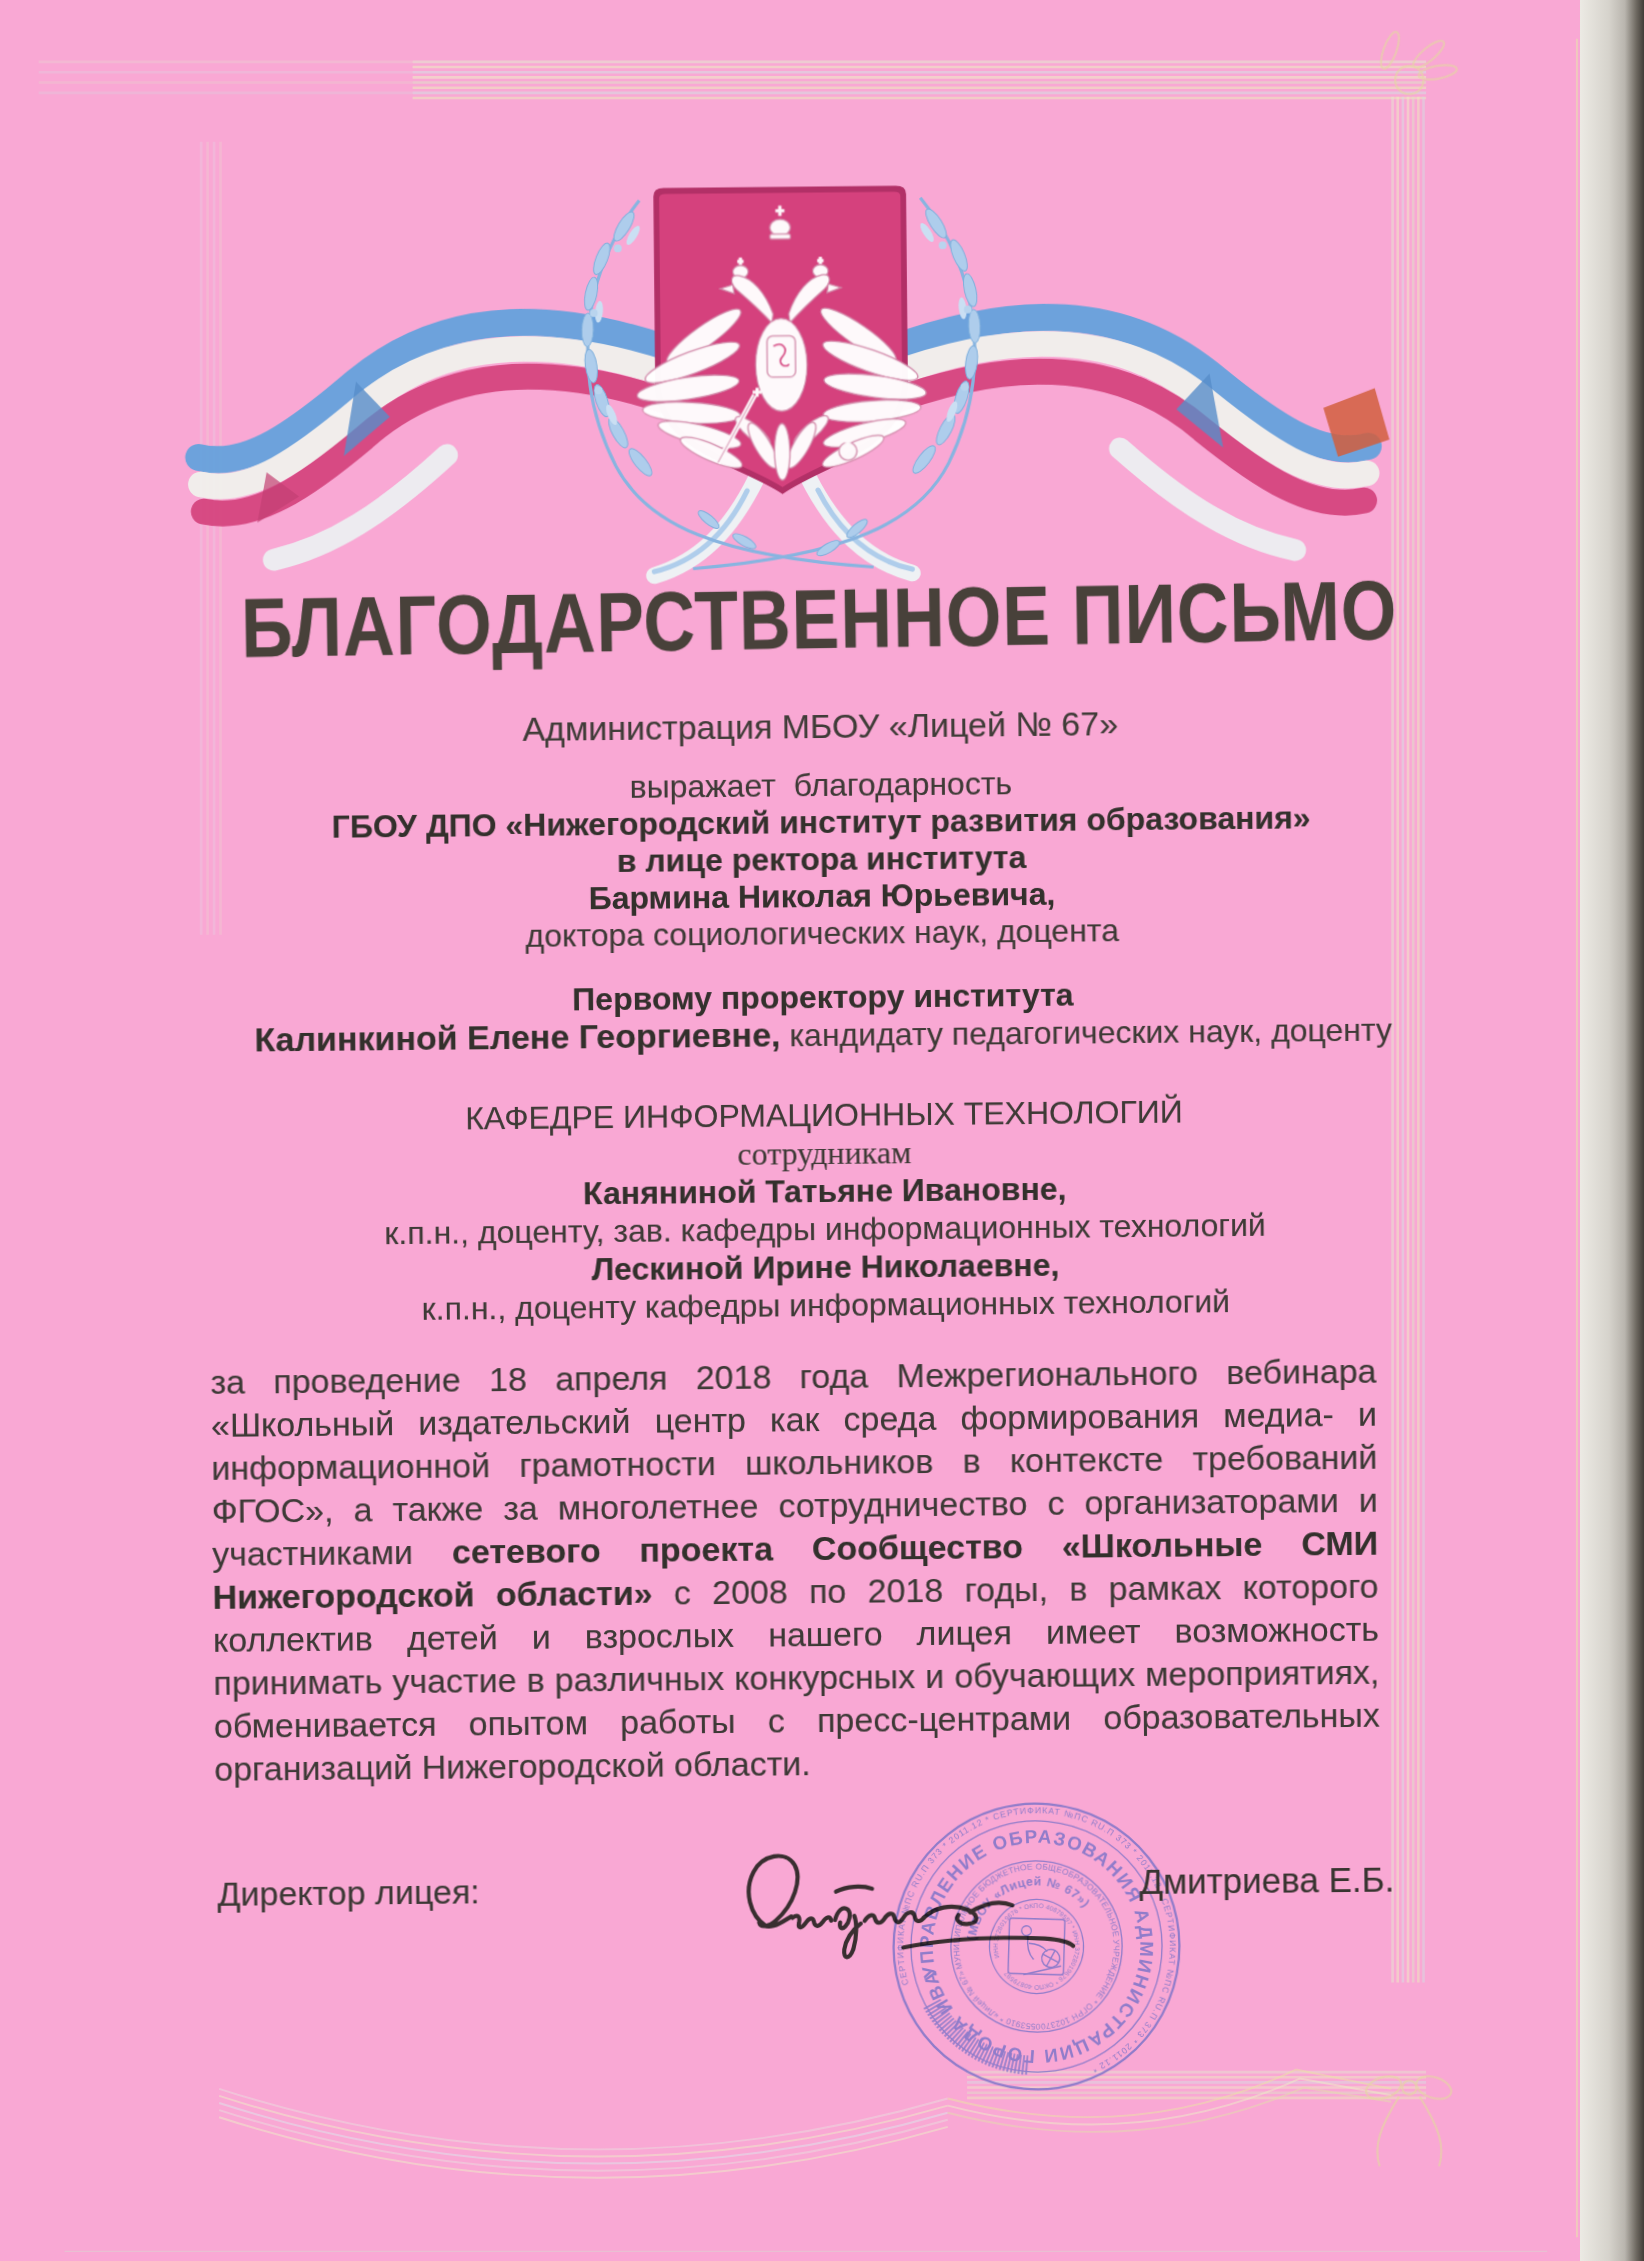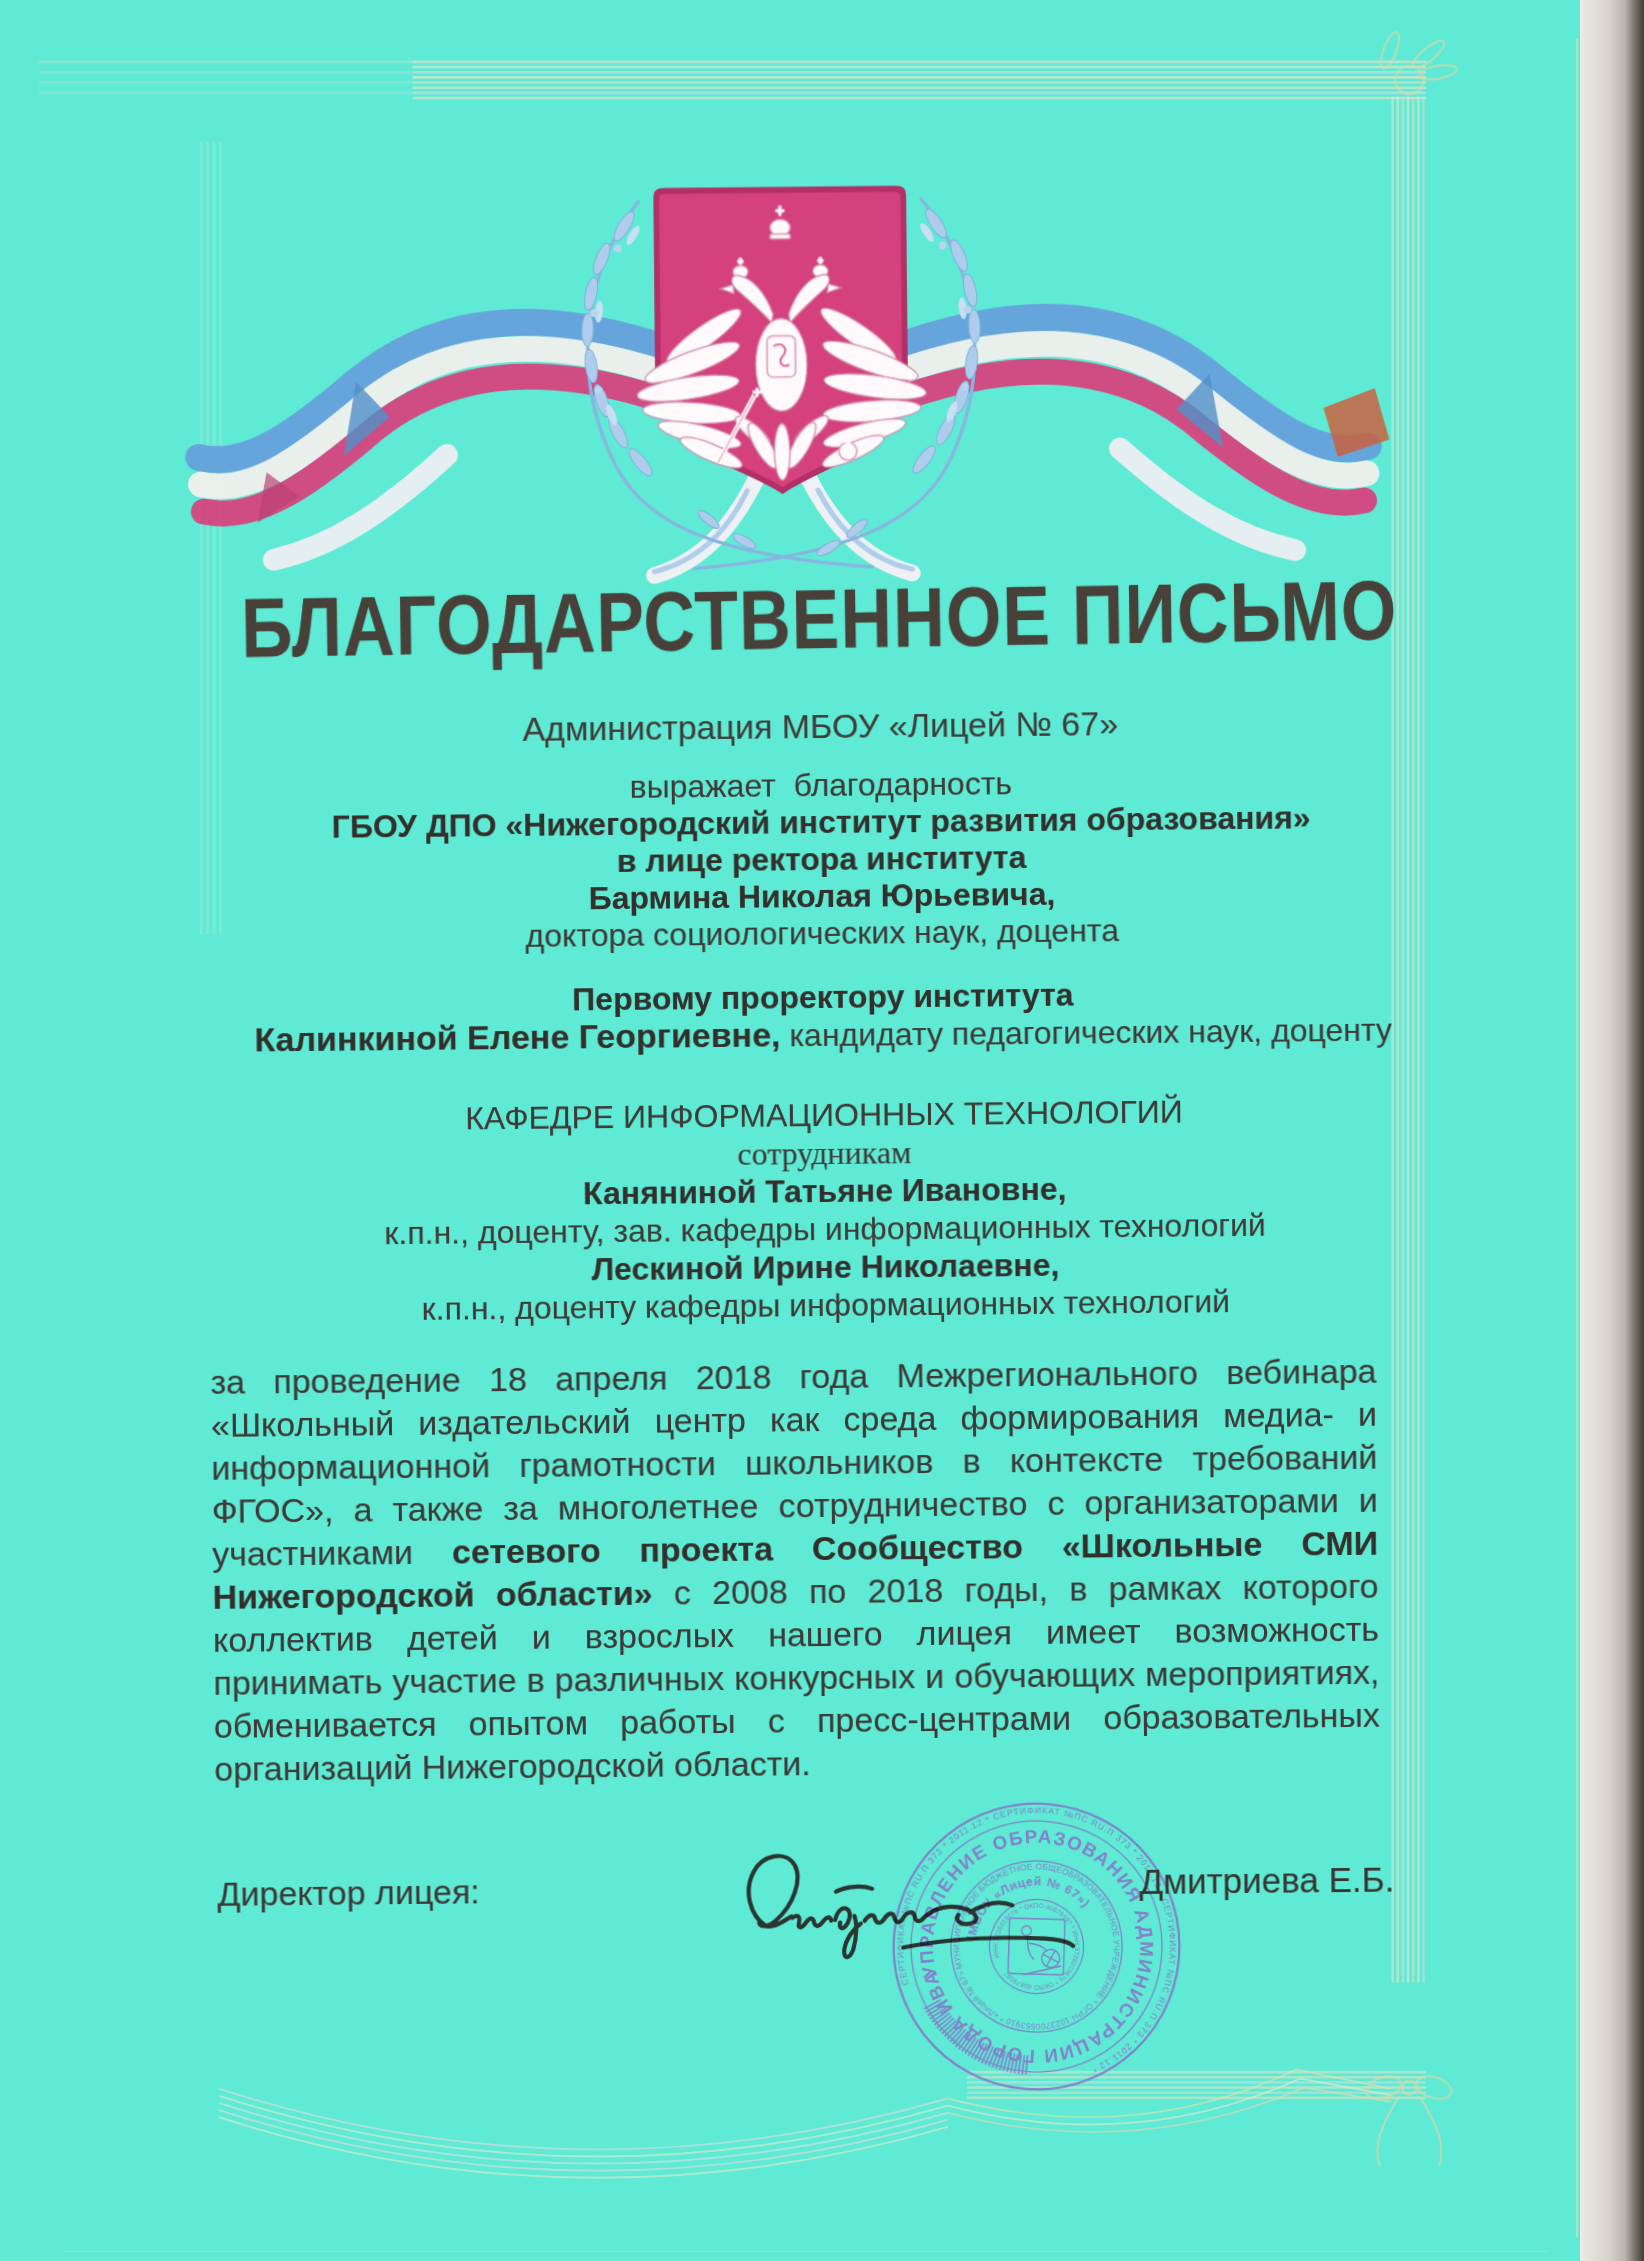--- a/index.html
+++ b/index.html
@@ -1,17 +1,17 @@
 <!DOCTYPE html>
 <html style="font-size:10.3px"><head>
 <meta charset="utf-8">
 <title>Благодарственное письмо</title>
 <style>
   html,body{margin:0;padding:0;background:#e8e6e1;}
-  .page{position:relative;width:1644px;height:2261px;background:#5eead4;overflow:hidden;
+  .page{position:relative;width:1644px;height:2261px;background:#f9a8d4;overflow:hidden;
         font-family:"Liberation Sans",sans-serif;color:#3e3a36;}
   .ornament,.crest{position:absolute;left:0;top:0;pointer-events:none;}
   .content{position:absolute;left:0;top:0;width:1644px;height:2261px;
            transform:rotate(-0.55deg);transform-origin:50% 40%;}
   .scan-edge{position:absolute;right:0;top:0;width:64px;height:2261px;
              background:linear-gradient(to right,#eceae4 0%,#d6d3cc 45%,#b9b5ae 70%,#6e6961 88%,#403c37 100%);}
   .title{position:absolute;top:571px;left:0;width:100%;text-align:center;
          font-size:84px;font-weight:700;letter-spacing:1.3px;color:#48413a;
          transform:scaleX(.85) rotate(-0.3deg);transform-origin:center;
          text-shadow:0 0 1.3px rgba(70,64,56,.35);white-space:nowrap;}

